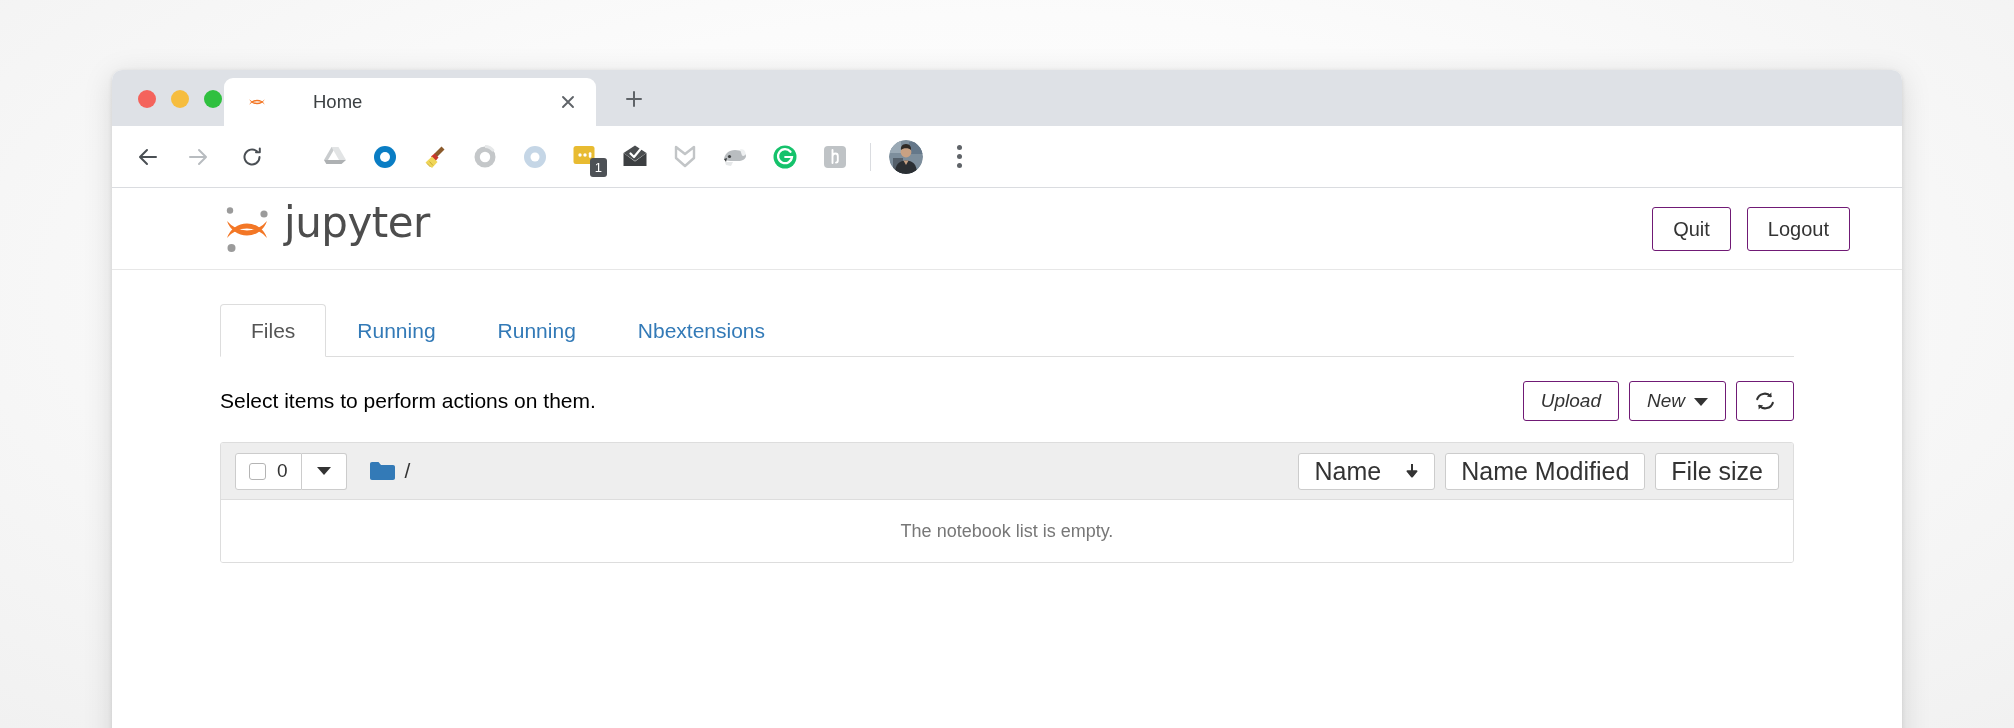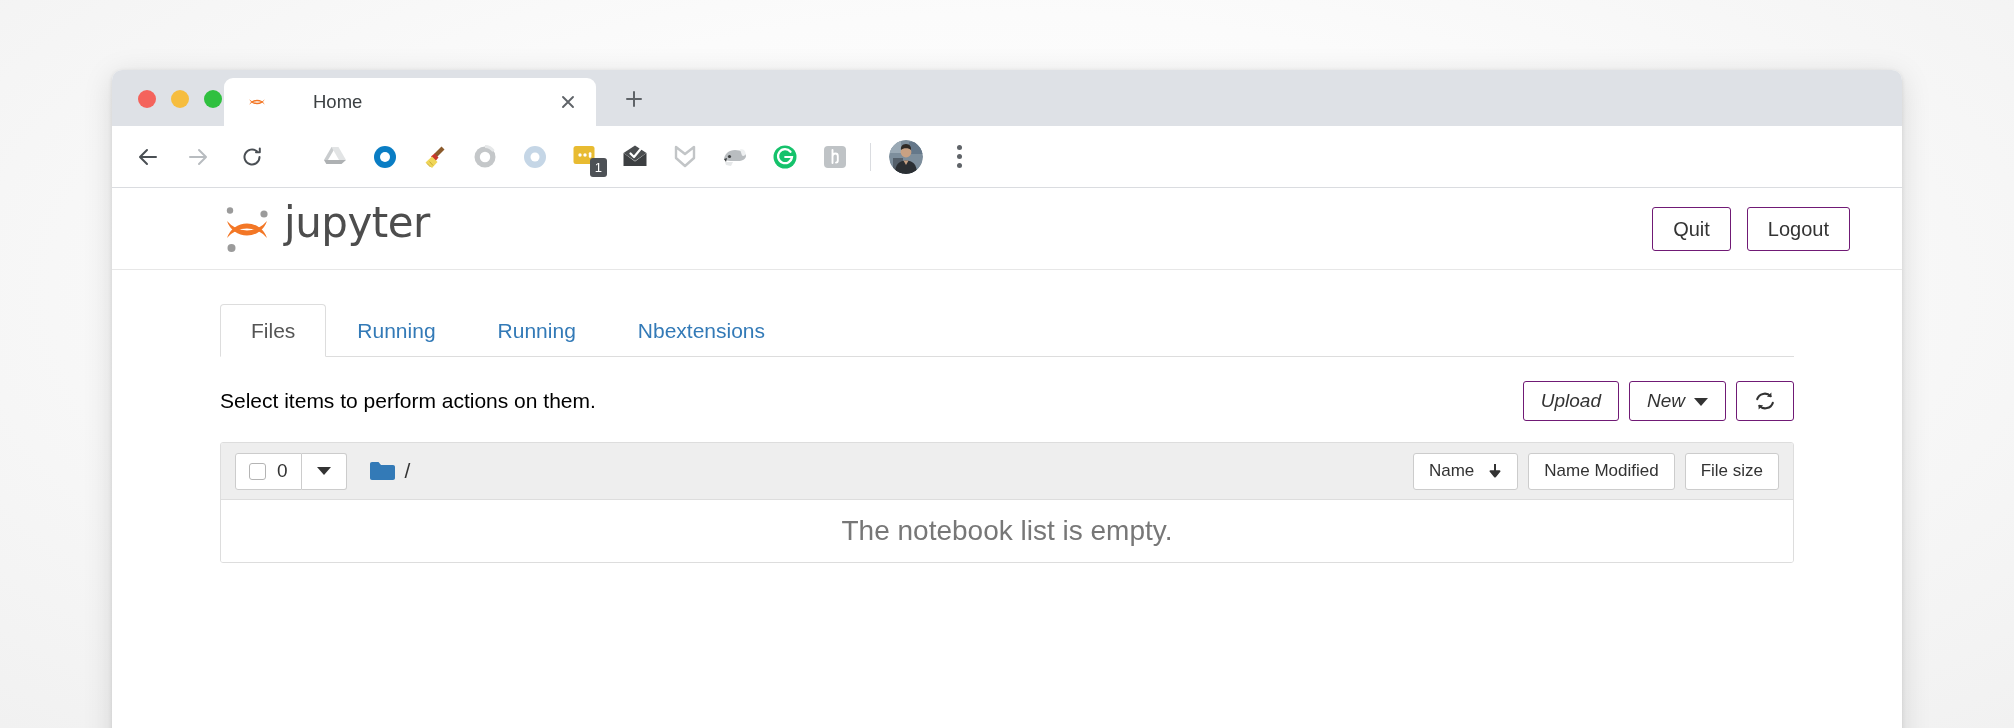--- a/index.html
+++ b/index.html
@@ -301,33 +301,33 @@
     font-size: 21px;
     color: #333333;
   }
   .folder-icon { margin-right: 9px; display: flex; }
   .filelist-head-spacer { flex: 1; }
   .sortbtns { display: flex; gap: 10px; }
   .sortbtn {
     border: 1px solid #cccccc;
     background: #ffffff;
     border-radius: 3px;
-    font-size: 17px;
+    font-size: 25px;
     color: #333333;
     padding: 7px 15px;
-    display: flex; align-items: center; gap: 14px;
+    display: flex; align-items: center; gap: 24px;
     height: 37px;
     white-space: nowrap;
   }
   .empty-row {
     height: 62px;
     display: flex;
     align-items: center;
     justify-content: center;
-    font-size: 28px;
+    font-size: 18px;
     color: #777777;
     background: #ffffff;
   }
 </style>
 </head>
 <body>
 
 <div class="browser-window">
 
   <div class="tabstrip">

